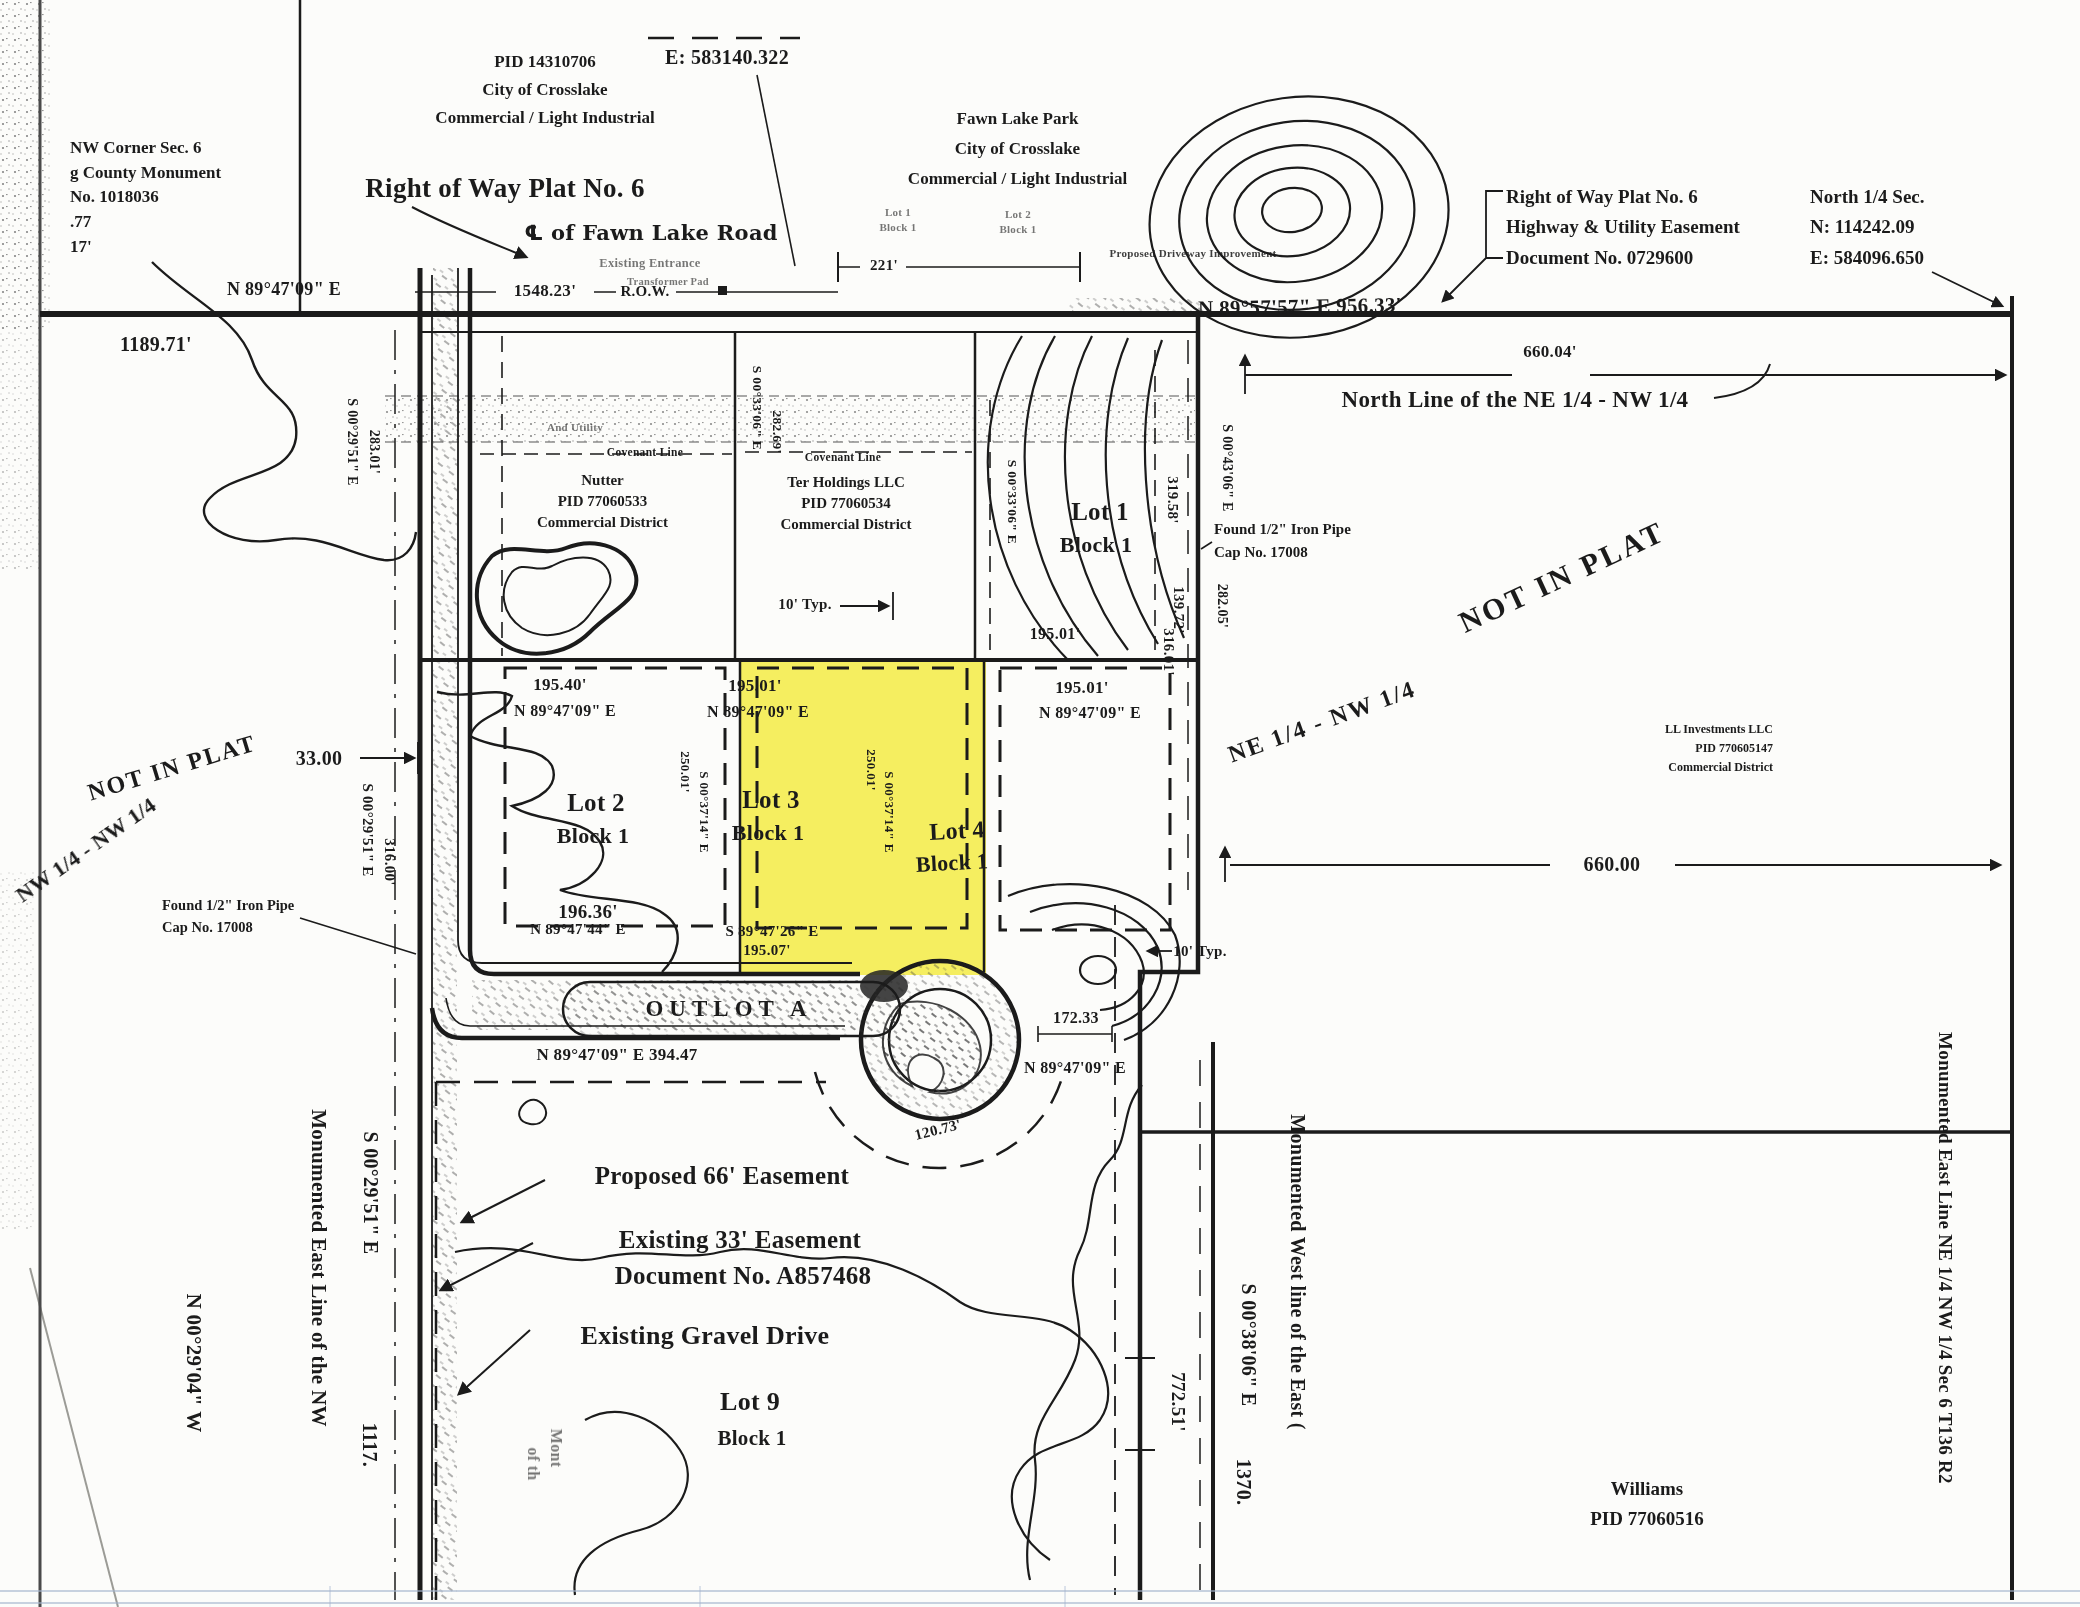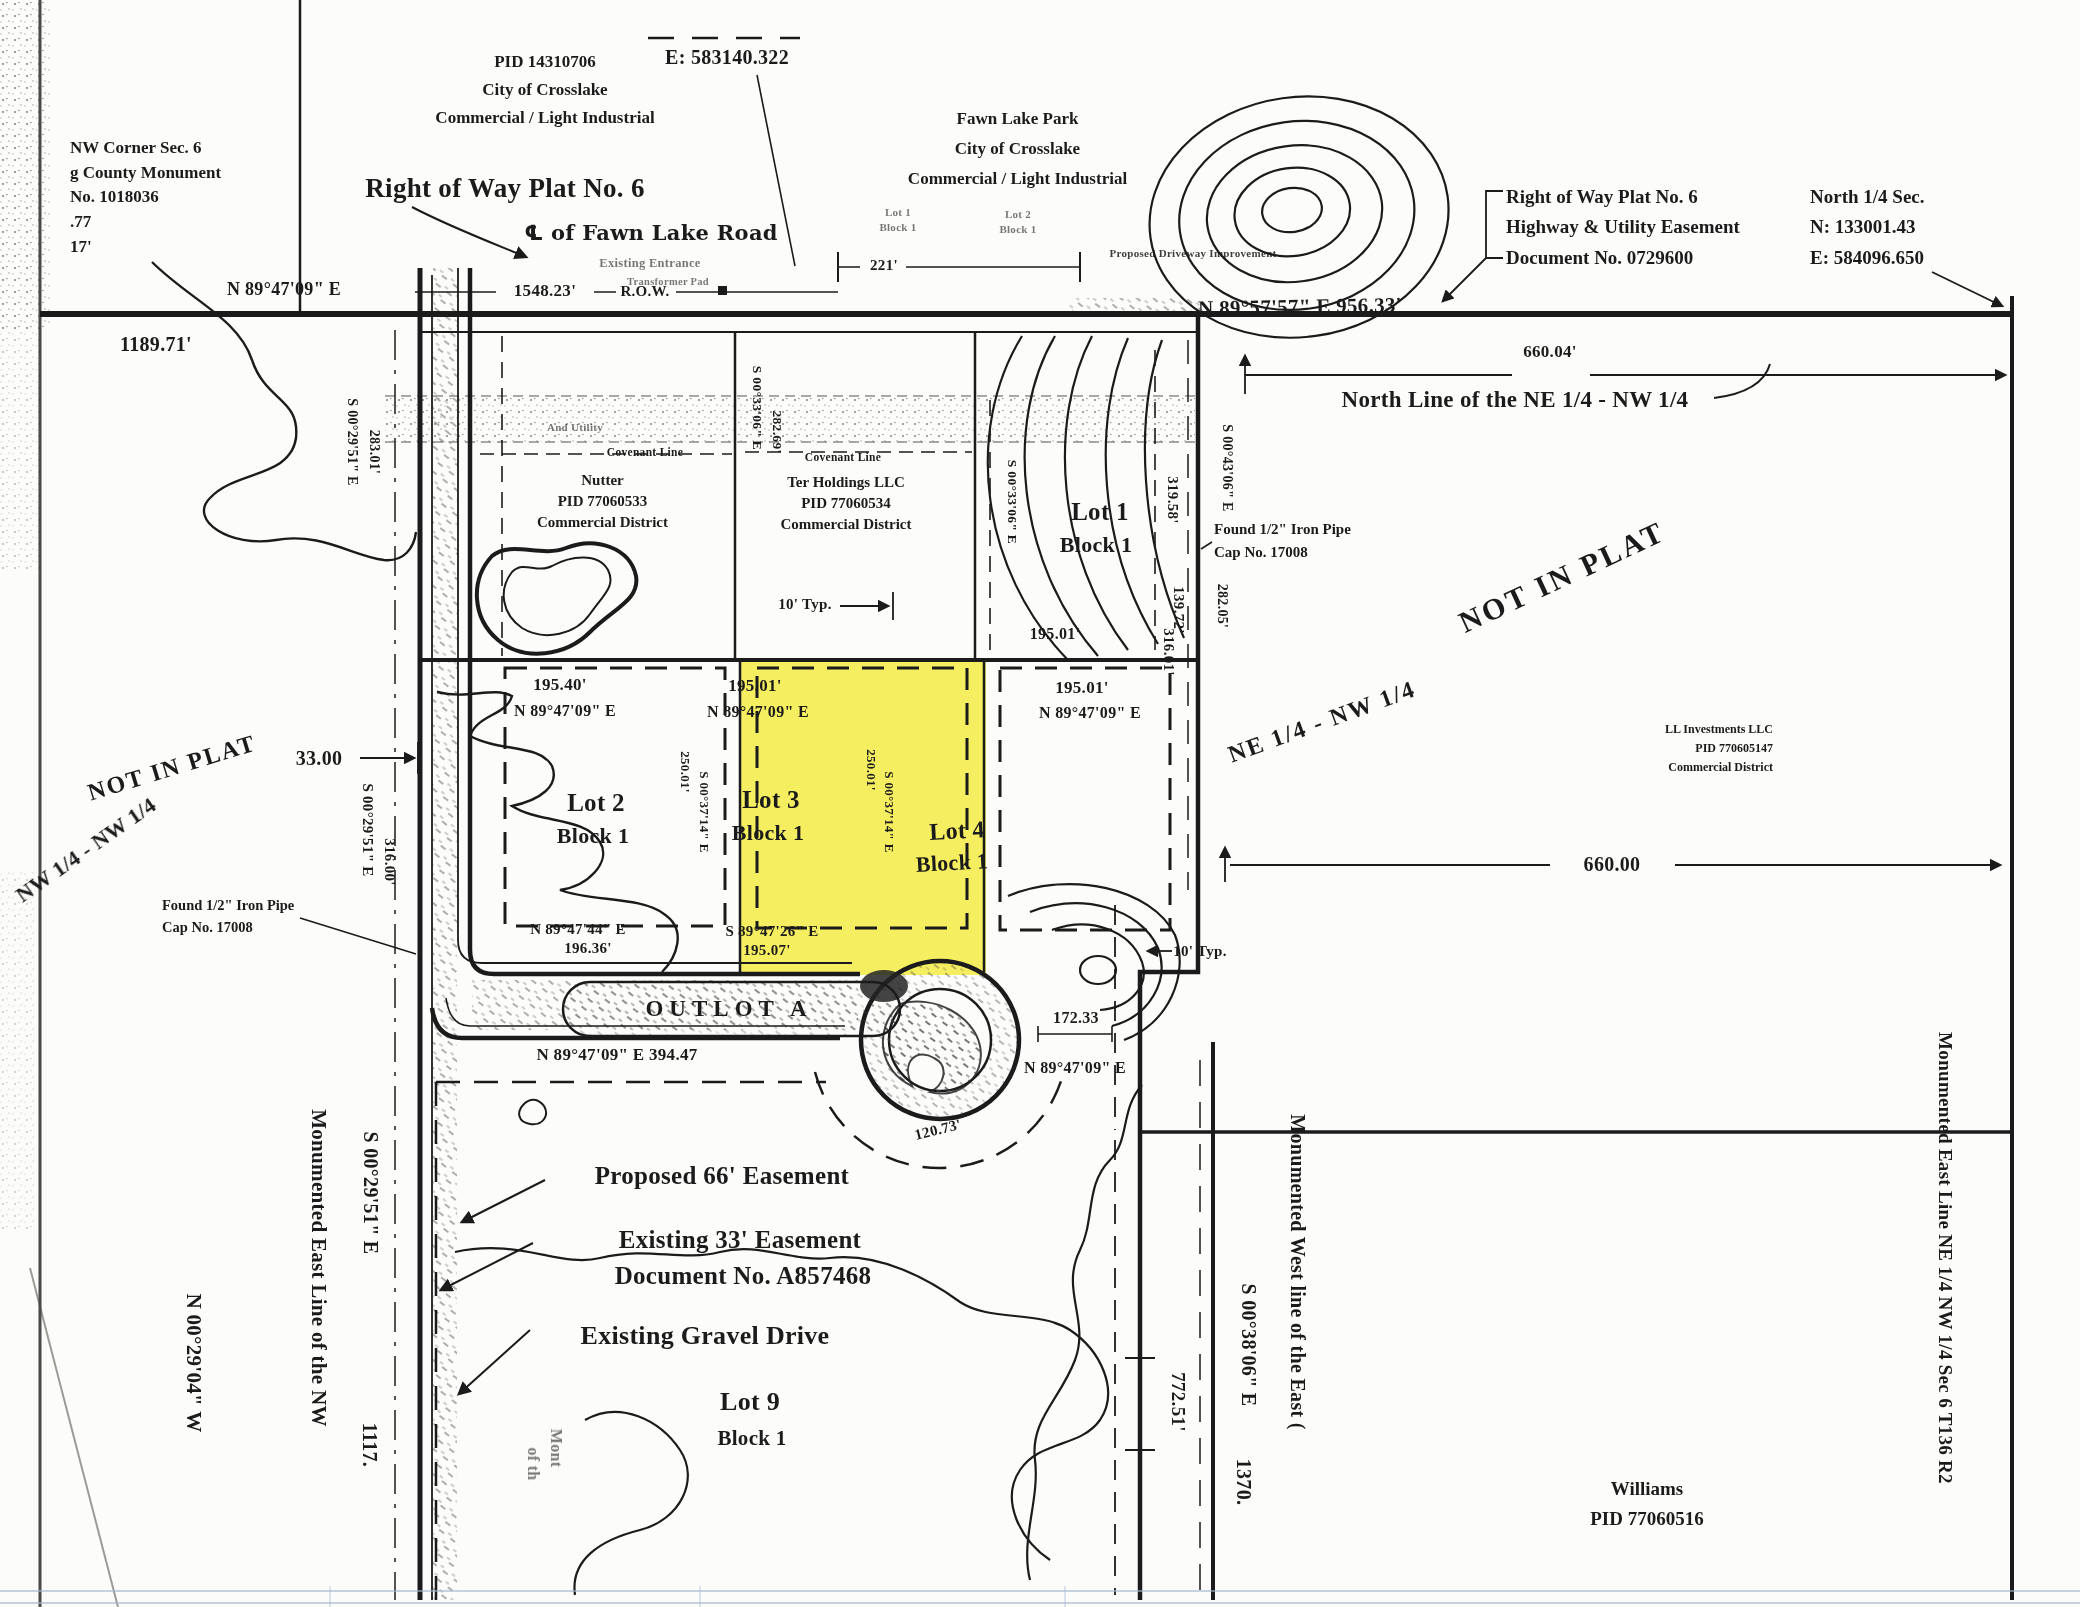--- a/index.html
+++ b/index.html
@@ -225,21 +225,21 @@
 <div class="lbl faint" style="left:1018px;top:214px;font-size:11px;">Lot 2</div>
 <div class="lbl faint" style="left:1018px;top:229px;font-size:11px;">Block 1</div>
 
 <div class="b" style="left:1506px;top:182px;font-size:19px;line-height:1.6;">
   <div>Right of Way Plat No. 6</div>
   <div>Highway &amp; Utility Easement</div>
   <div>Document No. 0729600</div>
 </div>
 <div class="b" style="left:1810px;top:182px;font-size:19px;line-height:1.6;">
   <div>North 1/4  Sec.</div>
-  <div>N: 133001.43</div>
+  <div>N: 114242.09</div>
   <div>E: 584096.650</div>
 </div>
 <div class="lbl" style="left:1550px;top:352px;font-size:17px;">660.04'</div>
 <div class="lbl" style="left:1515px;top:400px;font-size:23px;">North Line of the NE 1/4 - NW 1/4</div>
 
 <div class="lbl faint" style="left:575px;top:427px;font-size:11px;">And Utility</div>
 <div class="lbl faint" style="left:668px;top:281px;font-size:10.5px;">Transformer Pad</div>
 
 <div class="lbl blur1" style="left:645px;top:452px;font-size:11.5px;">Covenant Line</div>
 <div class="lbl blur1" style="left:843px;top:457px;font-size:11.5px;">Covenant Line</div>
@@ -285,21 +285,21 @@
 <div class="lbl" style="left:805px;top:604px;font-size:15px;">10' Typ.</div>
 <div class="lbl" style="left:1200px;top:951px;font-size:15px;">10' Typ.</div>
 <div class="lbl" style="left:1055px;top:634px;font-size:16px;">195.01'</div>
 <div class="lbl" style="left:560px;top:685px;font-size:17px;">195.40'</div>
 <div class="lbl" style="left:565px;top:711px;font-size:16px;">N 89°47'09" E</div>
 <div class="lbl" style="left:755px;top:686px;font-size:17px;">195.01'</div>
 <div class="lbl" style="left:758px;top:712px;font-size:16px;">N 89°47'09" E</div>
 <div class="lbl" style="left:1082px;top:688px;font-size:17px;">195.01'</div>
 <div class="lbl" style="left:1090px;top:713px;font-size:16px;">N 89°47'09" E</div>
 <div class="lbl" style="left:578px;top:929px;font-size:15px;">N 89°47'44" E</div>
-<div class="lbl" style="left:588px;top:948px;font-size:15px;">196.36'</div>
+<div class="lbl" style="left:588px;top:912px;font-size:19px;">196.36'</div>
 <div class="lbl" style="left:772px;top:931px;font-size:15px;">S 89°47'26" E</div>
 <div class="lbl" style="left:767px;top:950px;font-size:15px;">195.07'</div>
 <div class="lbl" style="left:1076px;top:1018px;font-size:16px;">172.33</div>
 <div class="lbl" style="left:1075px;top:1068px;font-size:16px;">N 89°47'09" E</div>
 <div class="lbl" style="left:938px;top:1130px;font-size:15px;transform:translate(-50%,-50%) rotate(-14deg);">120.73'</div>
 <div class="lbl" style="left:617px;top:1055px;font-size:17px;">N 89°47'09" E  394.47</div>
 
 <div class="lbl v" style="left:352px;top:442px;font-size:14px;">S 00°29'51" E</div>
 <div class="lbl v" style="left:374px;top:452px;font-size:14px;">283.01'</div>
 <div class="lbl v" style="left:367px;top:830px;font-size:15px;">S 00°29'51" E</div>

